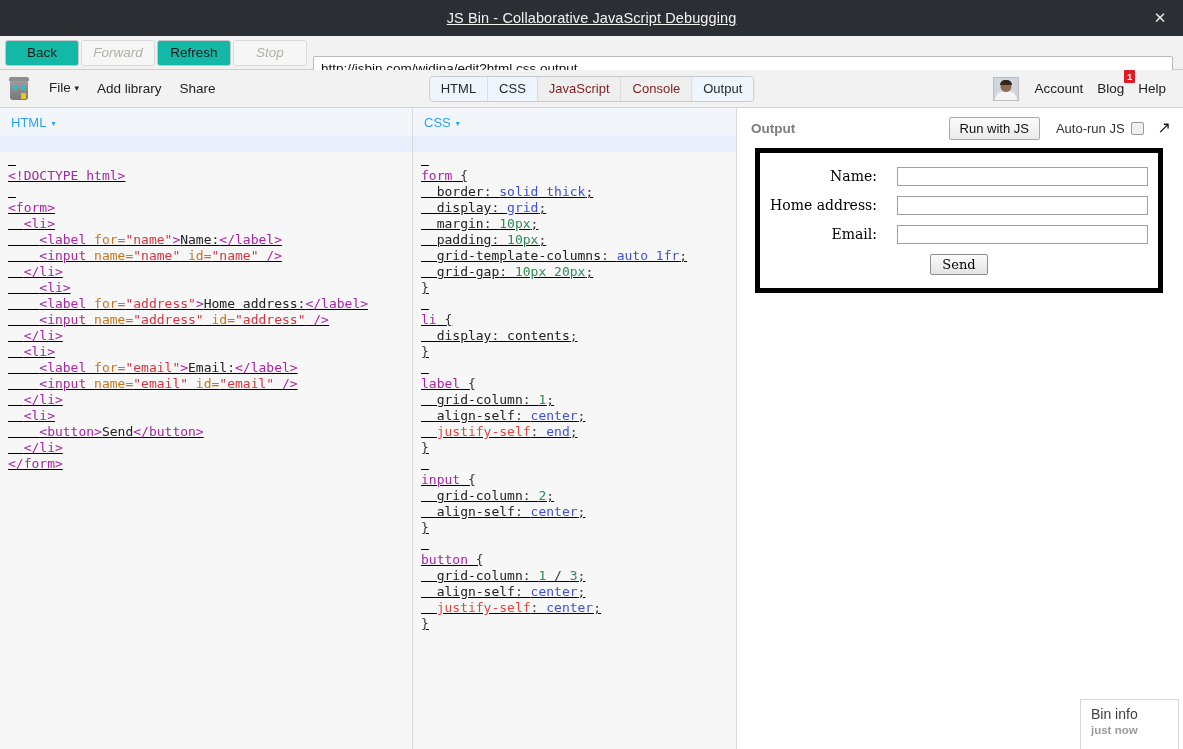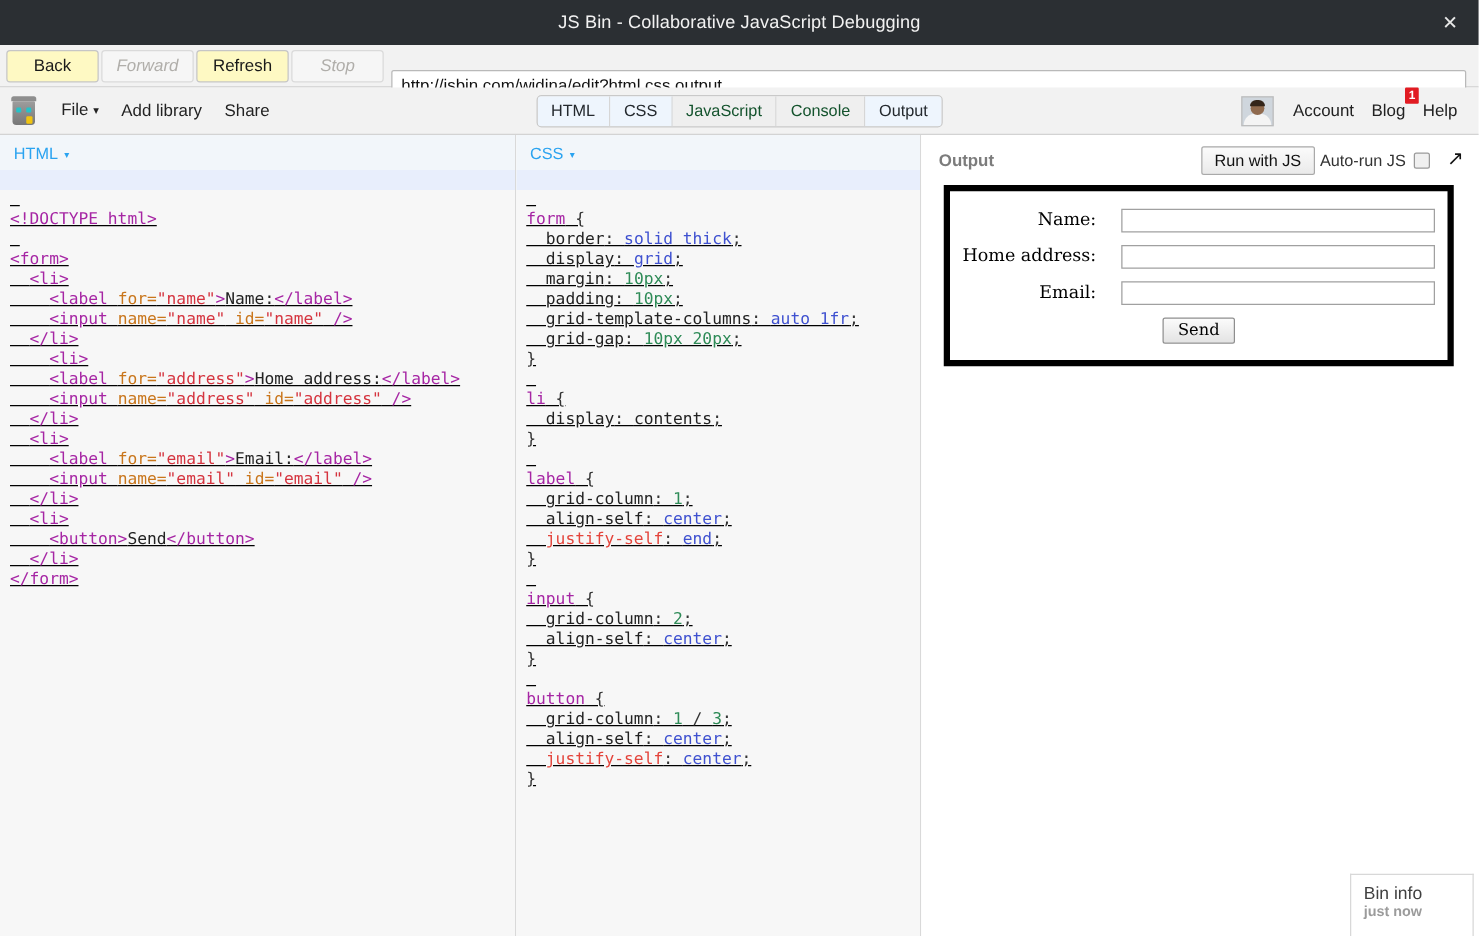--- a/index.html
+++ b/index.html
@@ -12,20 +12,21 @@
   }
 
   
   #titlebar {
     height: 36px; width: 100%;
     background: #2b2f33;
     color: #f2f2f2;
     display: flex; align-items: center; justify-content: center;
     position: relative;
     font-size: 14.5px;
+    text-decoration: underline;
   }
   #titlebar .title { letter-spacing: .1px; }
   #close-btn {
     position: absolute; right: 0; top: 0;
     width: 46px; height: 36px;
     display: flex; align-items: center; justify-content: center;
     color: #e8e8e8; font-size: 15px; cursor: pointer;
   }
 
   
@@ -34,21 +35,21 @@
     background: #f2f2f2;
     border-bottom: 1px solid #cfcfcf;
     display: flex; align-items: center;
     padding: 0 4px;
     gap: 0;
   }
   .navbtn {
     height: 26px;
     min-width: 74px;
     margin: 0 1px;
-    background: #fef9c3;
+    background: #14b8a6;
     border: 1px solid #c6c6c6;
     border-radius: 3px;
     font-size: 13.5px;
     color: #1a1a1a;
     display: flex; align-items: center; justify-content: center;
     cursor: pointer;
     padding: 0 10px;
   }
   .navbtn.disabled { color: #b0aeaa; background: #f6f6f6; border-color: #dadada; cursor: default; font-style: italic; }
   #urlbar {
@@ -112,21 +113,21 @@
     position: absolute; left: 50%; transform: translateX(-50%);
     display: flex;
     border: 1px solid #c9c9c9;
     border-radius: 4px;
     overflow: hidden;
     background: #ececec;
     height: 26px;
   }
   .tab {
     font-size: 13px;
-    color: #14532d;
+    color: #7f1d1d;
     padding: 0 11px;
     display: flex; align-items: center;
     border-right: 1px solid #d6d6d6;
     background: #efefef;
     cursor: pointer;
     height: 100%;
   }
   .tab:last-child { border-right: none; }
   .tab.active { background: #eef5fd; color: #24292e; }
 
@@ -237,21 +238,21 @@
     margin-left: auto;
     height: 23px;
     background: linear-gradient(#fbfbfb, #eaeaea);
     border: 1px solid #a9a9a9;
     border-radius: 2px;
     font-size: 13px; color: #111;
     padding: 0 10px;
     display: flex; align-items: center;
     cursor: pointer;
   }
-  #autorun-label { font-size: 13px; color: #333; margin-left: 4px; }
+  #autorun-label { font-size: 13px; color: #333; margin-left: 16px; }
   #autorun-box {
     width: 13px; height: 13px;
     border: 1px solid #9a9a9a;
     background: #f0f0f0;
     border-radius: 2px;
     margin-left: 6px;
     cursor: pointer;
     flex: none;
   }
   #expand-icon {

